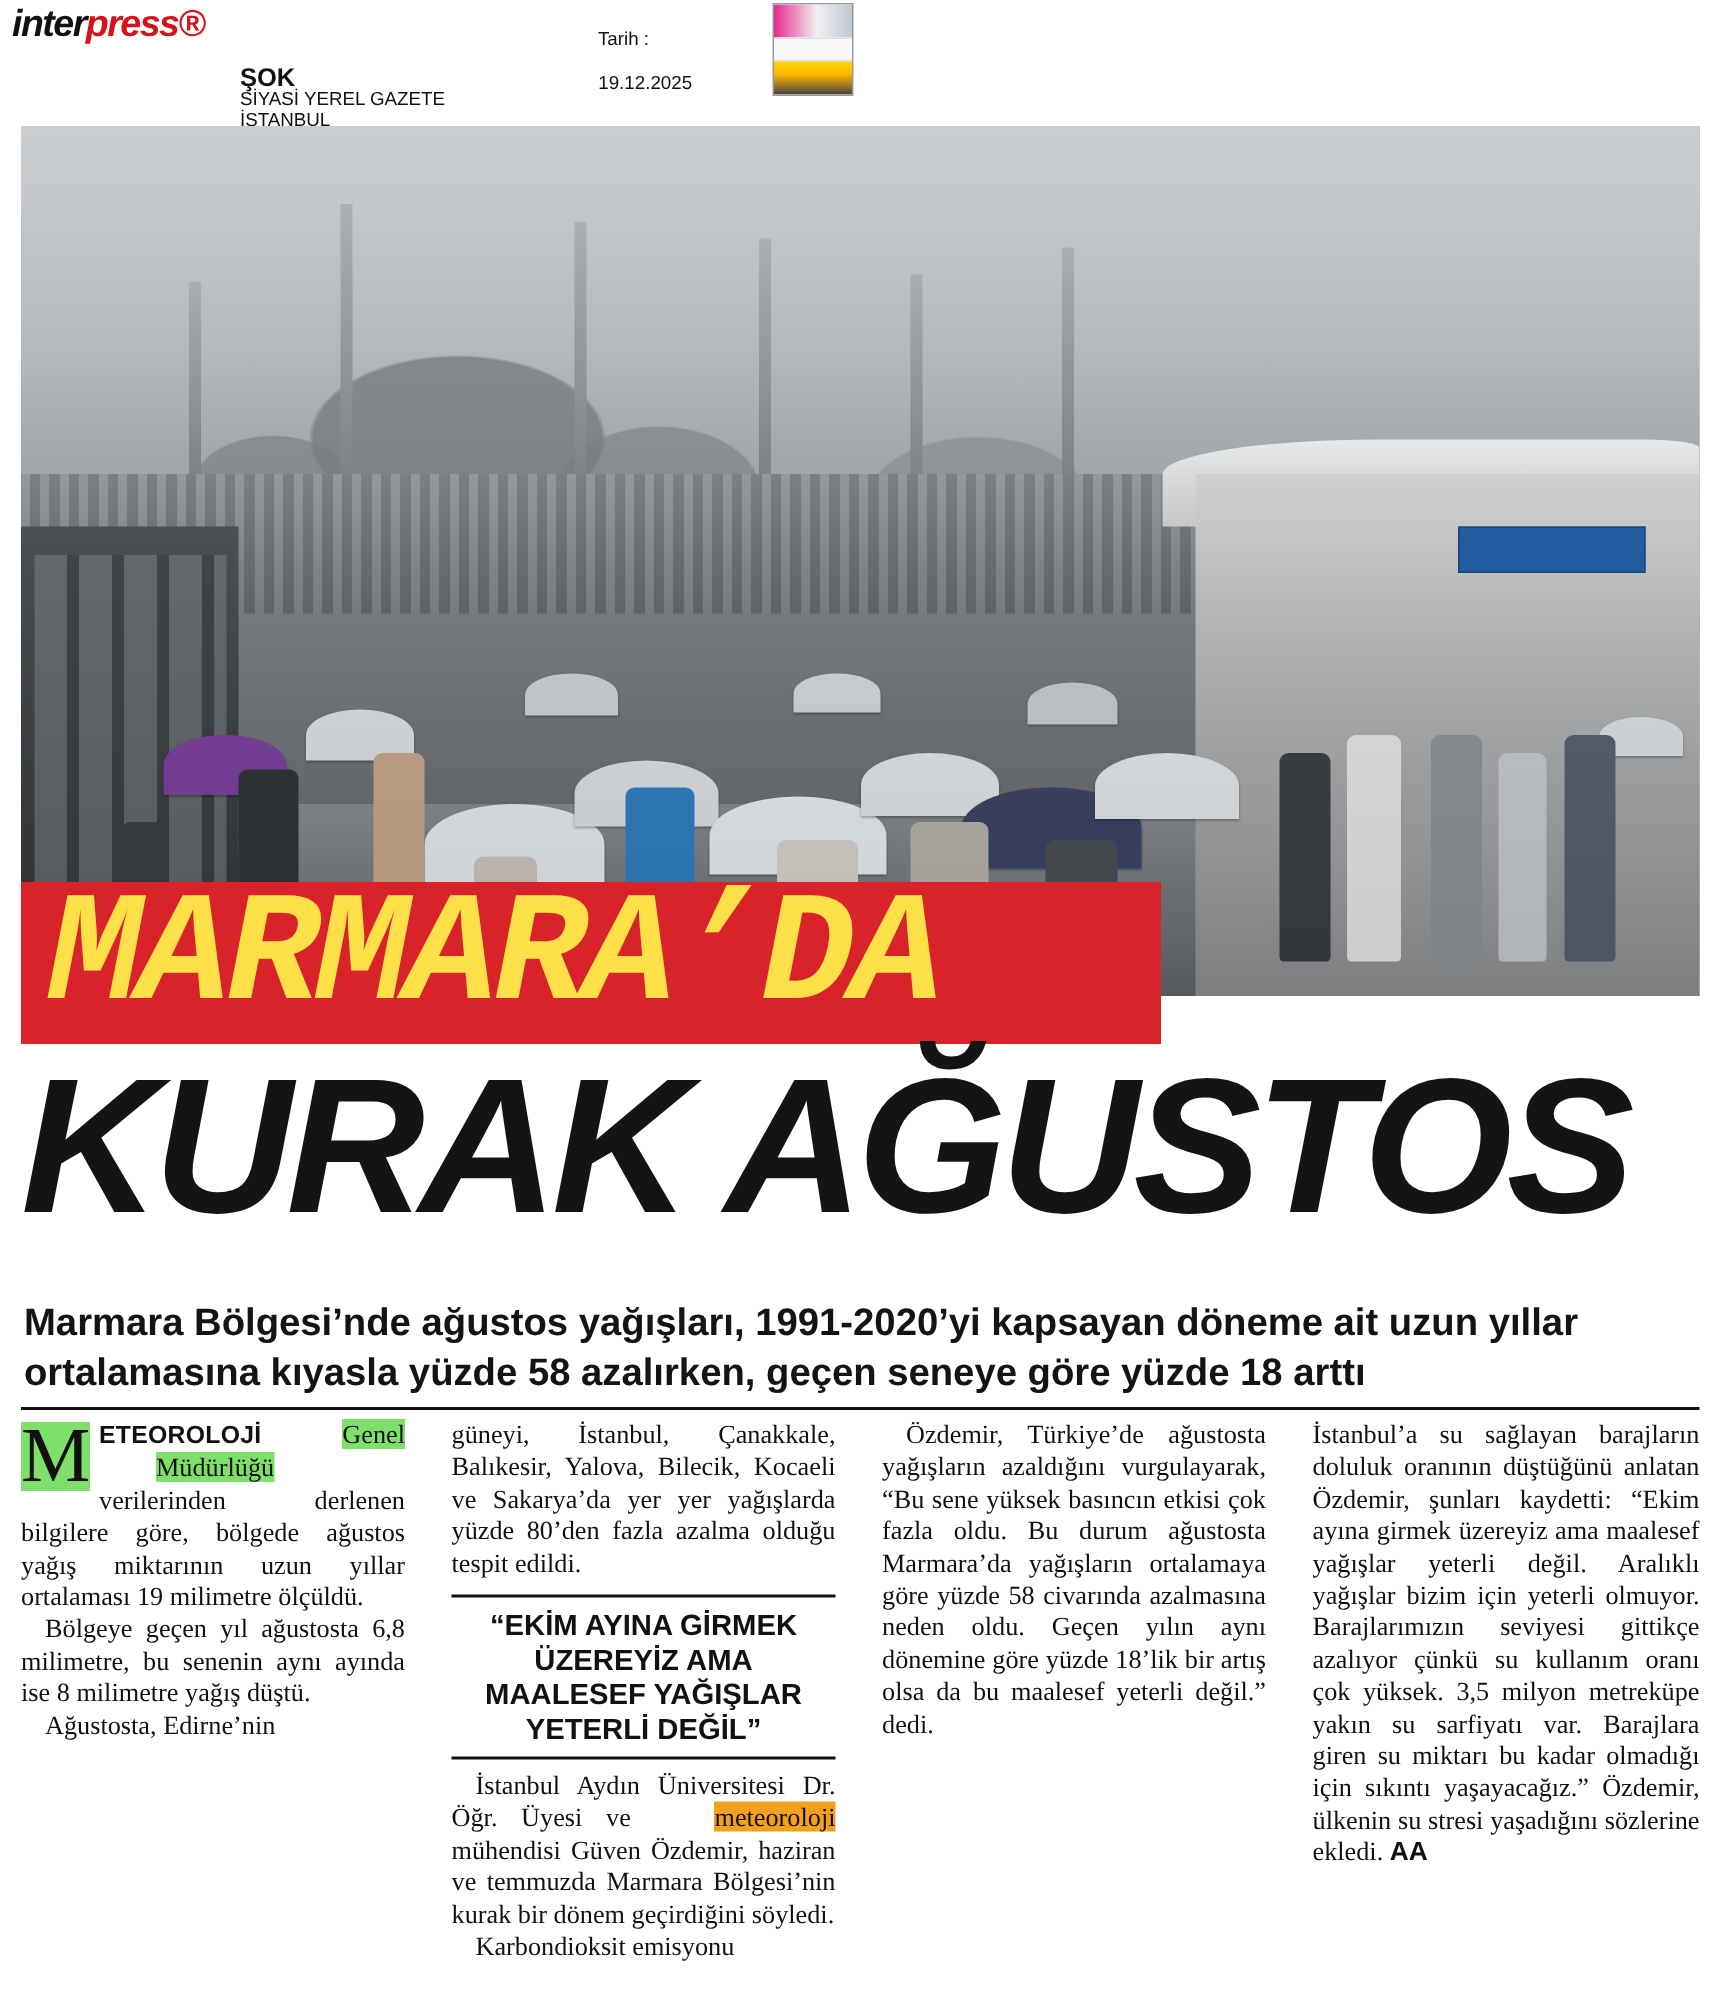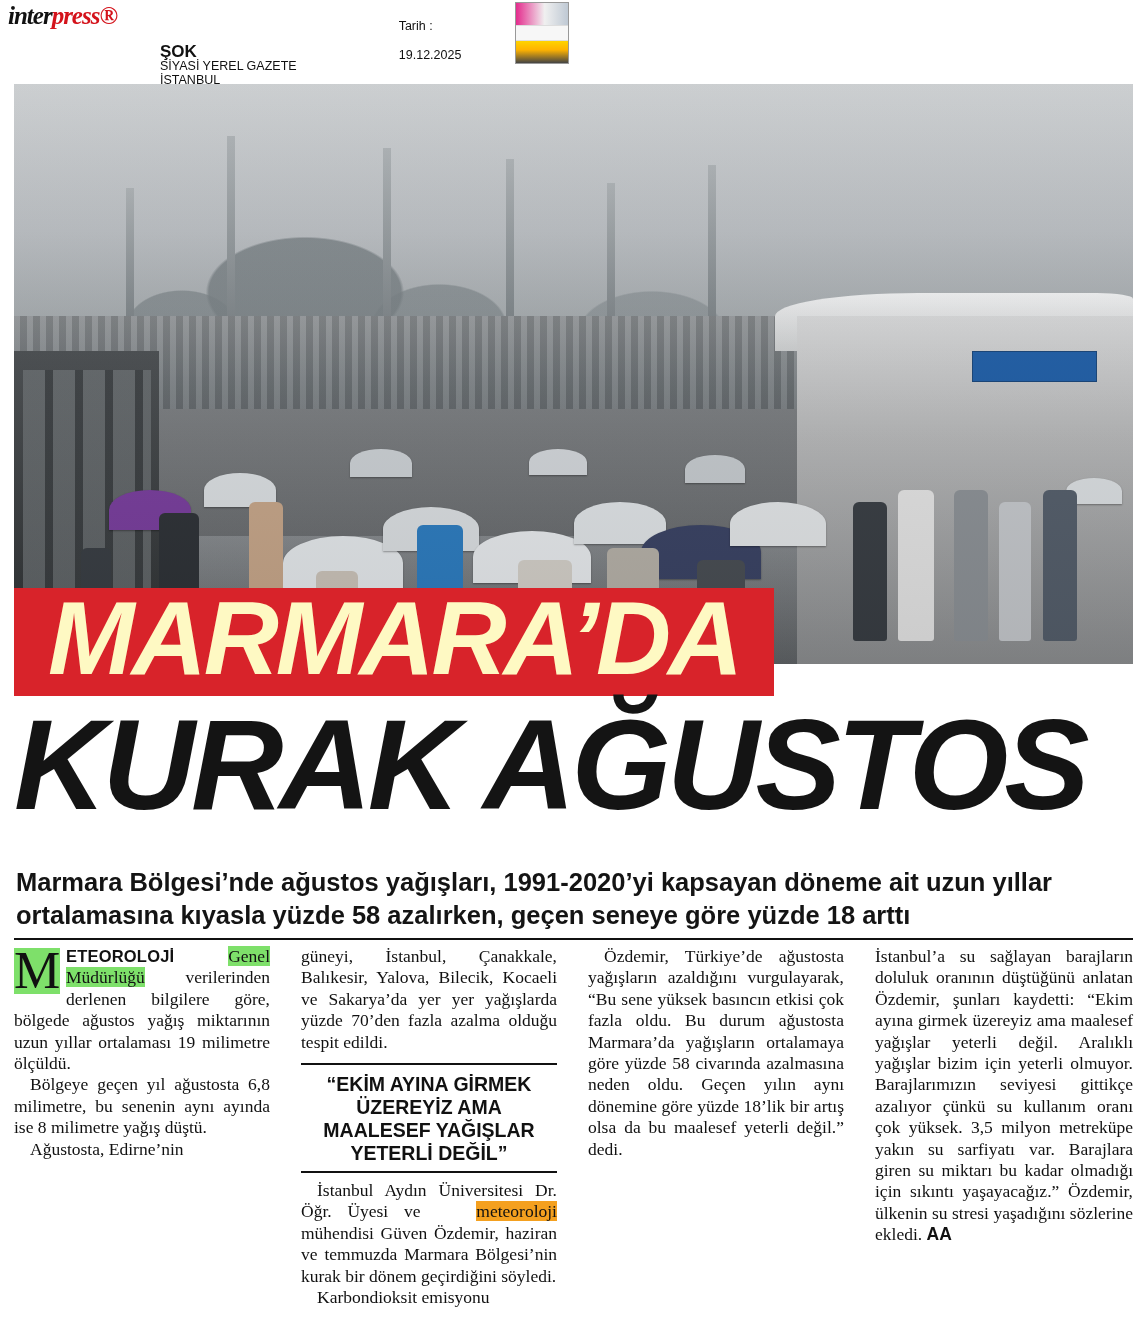--- a/index.html
+++ b/index.html
@@ -5,21 +5,21 @@
   html,body{margin:0;padding:0;}
   body{
     width:1147px;height:1338px;background:#ffffff;
     font-family:"Liberation Serif",serif;color:#111;
     position:relative;overflow:hidden;
   }
   
   .masthead{position:relative;height:74px;width:1147px;}
   .logo{
     position:absolute;left:8px;top:2px;width:140px;height:30px;
-    font-family:Liberation Serif, serif;font-weight:bold;font-style:italic;
+    font-family:Liberation Sans, sans-serif;font-weight:bold;font-style:italic;
     font-size:25px;letter-spacing:-1px;color:#111;
   }
   .logo .red{color:#d4131b;}
   .logo .dot{color:#d4131b;}
   .paper-block{position:absolute;left:160px;top:2px;font-family:"Liberation Sans",sans-serif;margin-top:42px;}
   .paper-name{font-size:17px;font-weight:bold;line-height:16px;}
   .paper-sub{font-size:12.5px;line-height:13.5px;color:#111;}
   .meta-block{position:absolute;left:378px;top:4px;font-family:"Liberation Sans",sans-serif;font-size:12.5px;line-height:14.5px;}
   .meta-row{white-space:pre;}
   .thumb{
@@ -72,23 +72,23 @@
   .umb{position:absolute;border-radius:50% 50% 0 0;box-shadow:0 1px 2px rgba(0,0,0,.35);}
   .p{position:absolute;border-radius:6px 6px 3px 3px;}
   .hl{position:absolute;left:0;top:0;width:100%;height:100%;
     background:linear-gradient(180deg,rgba(255,255,255,.05),rgba(0,0,0,.12));}
 
   
   .head1{
     position:absolute;left:14px;top:588px;width:760px;height:108px;background:#d8232a;
   }
   .head1 span{
-    position:absolute;left:34px;top:-4px;
-    font-family:Liberation Sans, sans-serif;font-weight:bold;font-style:italic;
-    font-size:104px;line-height:108px;color:#fef9c3;letter-spacing:-3px;
+    position:absolute;left:18px;top:-4px;
+    font-family:Liberation Mono, monospace;font-weight:bold;font-style:italic;
+    font-size:104px;line-height:108px;color:#fde047;letter-spacing:-3px;
     white-space:nowrap;
   }
   .head2{
     position:absolute;left:14px;top:700px;width:1119px;height:140px;
   }
   .head2 span{
     font-family:"Liberation Sans",sans-serif;font-weight:bold;font-style:italic;
     font-size:128px;line-height:130px;letter-spacing:-4px;color:#141414;white-space:nowrap;
   }
   .deck{
@@ -106,21 +106,21 @@
   .c3{left:574px;}
   .c4{left:861px;width:258px;}
   .col p{margin:0 0 0 0;text-indent:16px;}
   .col p.noind{text-indent:0;}
   .dropcap{
     float:left;width:46px;height:46px;margin:2px 6px 0 0;
     background:#7ee06a;color:#111;font-family:"Liberation Serif",serif;
     font-size:52px;line-height:46px;text-align:center;font-weight:normal;
   }
   .lead-caps{font-family:"Liberation Sans",sans-serif;font-weight:bold;font-size:16.5px;letter-spacing:.2px;}
-  .hl-green{background:#7ee06a;}
+  .hl-green{background:#7ee06a;margin-left:38px;}
   .hl-orange{background:#f4a01f;margin-left:40px;}
   .subhead{
     margin:10px 0 6px 0;font-family:"Liberation Sans",sans-serif;font-weight:bold;
     font-size:19.5px;line-height:23px;text-align:center;color:#111;
     border-top:2px solid #111;padding-top:8px;
   }
   .divline{border-top:2px solid #111;margin:6px 0 7px 0;height:0;}
   .ag{font-family:"Liberation Sans",sans-serif;font-weight:bold;}
 </style>
 </head>
@@ -222,21 +222,21 @@
       <span class="dropcap">M</span><span class="lead-caps">ETEOROLOJİ</span>
       <span class="hl-green">Genel</span>
       <span class="hl-green">Müdürlüğü</span>
       <span>verilerinden derlenen bilgilere göre, bölgede ağustos yağış miktarının uzun yıllar ortalaması 19 milimetre ölçüldü.</span>
     </p>
     <p>Bölgeye geçen yıl ağustosta 6,8 milimetre, bu senenin aynı ayında ise 8 milimetre yağış düştü.</p>
     <p>Ağustosta, Edirne’nin</p>
   </div>
 
   <div class="col c2">
-    <p class="noind">güneyi, İstanbul, Çanakkale, Balıkesir, Yalova, Bilecik, Kocaeli ve Sakarya’da yer yer yağışlarda yüzde 70’den fazla azalma olduğu tespit edildi.</p>
+    <p class="noind">güneyi, İstanbul, Çanakkale, Balıkesir, Yalova, Bilecik, Kocaeli ve Sakarya’da yer yer yağışlarda yüzde 80’den fazla azalma olduğu tespit edildi.</p>
     <div class="subhead">“EKİM AYINA GİRMEK ÜZEREYİZ AMA MAALESEF YAĞIŞLAR YETERLİ DEĞİL”</div>
     <div class="divline"></div>
     <p>
       <span>İstanbul Aydın Üniversitesi Dr. Öğr. Üyesi ve </span><span class="hl-orange">meteoroloji</span><span> mühendisi Güven Özdemir, haziran ve temmuzda Marmara Bölgesi’nin kurak bir dönem geçirdiğini söyledi.</span>
     </p>
     <p>Karbondioksit emisyonu</p>
   </div>
 
   <div class="col c3">
     <p>Özdemir, Türkiye’de ağustosta yağışların azaldığını vurgulayarak, “Bu sene yüksek basıncın etkisi çok fazla oldu. Bu durum ağustosta Marmara’da yağışların ortalamaya göre yüzde 58 civarında azalmasına neden oldu. Geçen yılın aynı dönemine göre yüzde 18’lik bir artış olsa da bu maalesef yeterli değil.” dedi.</p>

